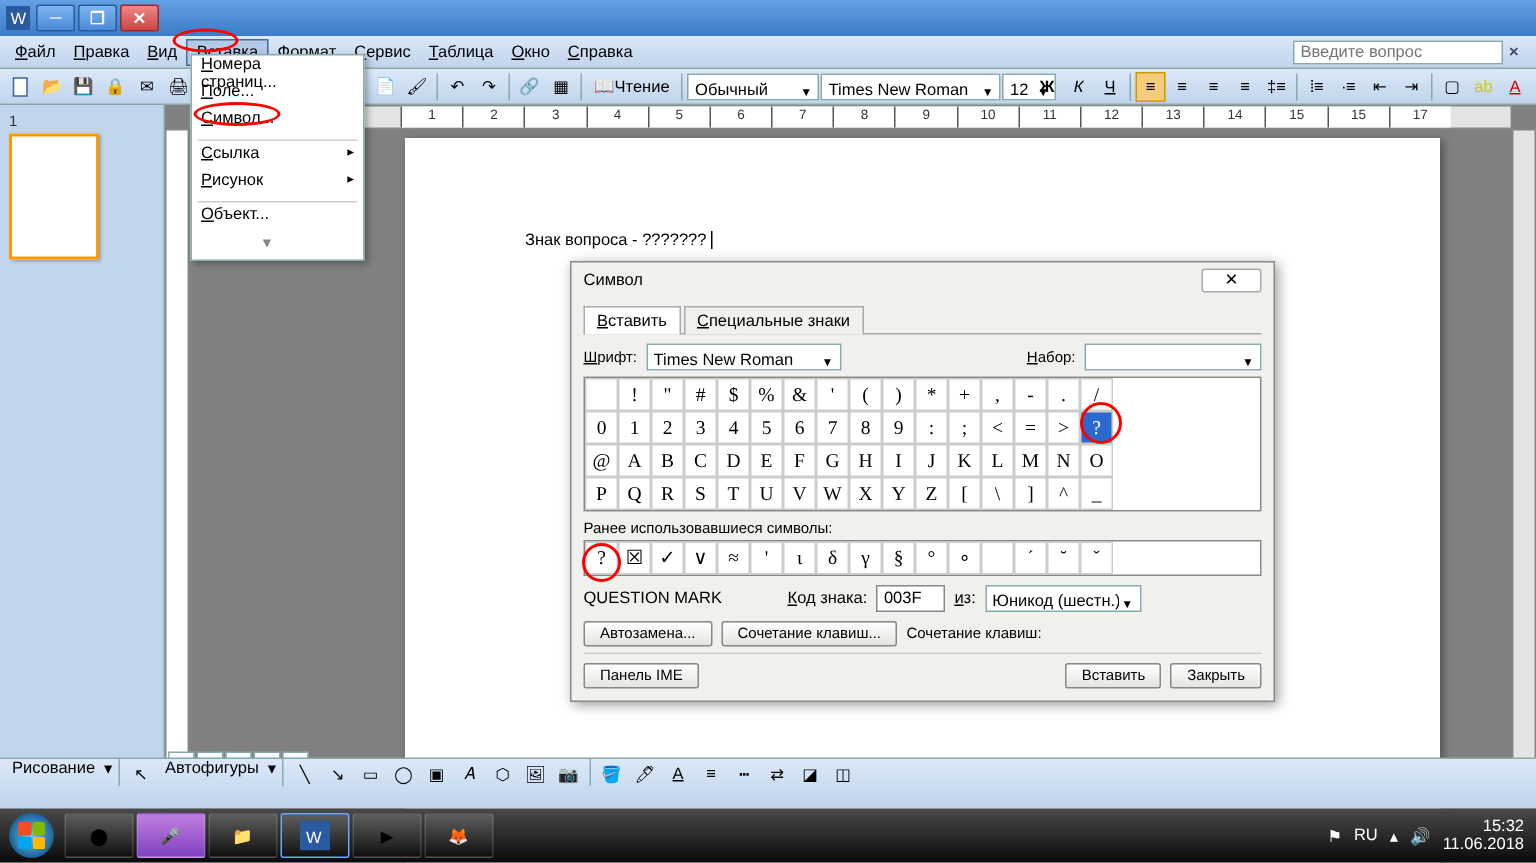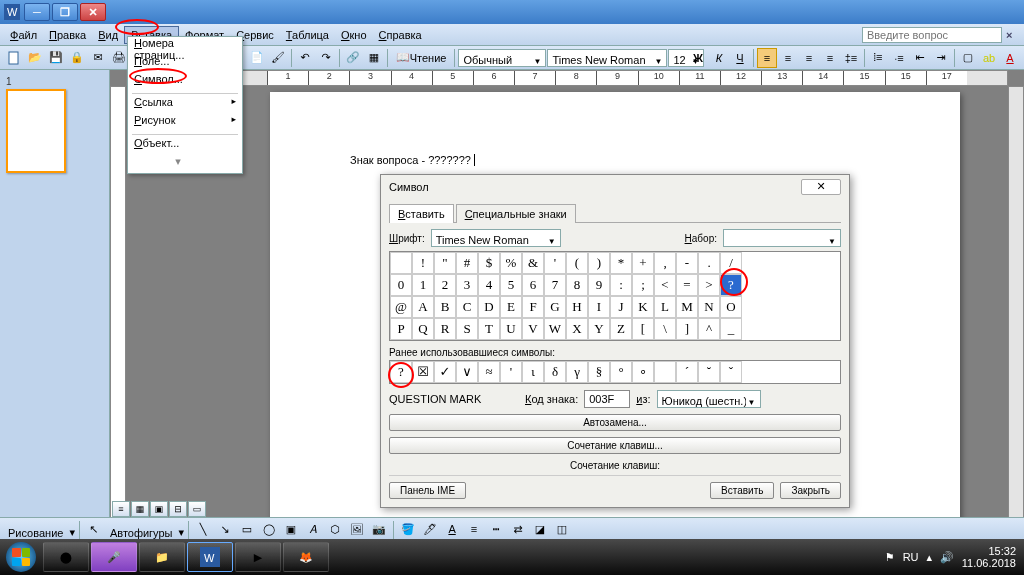--- a/index.html
+++ b/index.html
@@ -54,27 +54,27 @@
 .fontrow .lbl:first-letter { text-decoration:underline; }
 .grid { display:grid; grid-template-columns:repeat(16,22px); grid-auto-rows:22px; border:1px solid #888; background:#fff; }
 .cell { border:1px solid #ccc; display:flex; align-items:center; justify-content:center; font-family:"Times New Roman",serif; font-size:13px; }
 .cell.sel { background:#2a6ad0; color:#fff; }
 .sym-circle { position:absolute; border:2px solid red; border-radius:50%; pointer-events:none; z-index:25; }
 .recentlbl { font-size:10px; margin:6px 0 2px; }
 .namerow { display:flex; align-items:center; gap:6px; margin:6px 0; font-size:10px; }
 .namerow .nm { font-weight:normal; }
 .namerow .lbl:first-letter { text-decoration:underline; }
 .inp { background:#fff; border:1px solid #888; height:18px; padding:0 4px; }
-.btnrow { display:flex; gap:6px; margin:4px 0;flex-direction:column; }
+.btnrow { display:flex; gap:6px; margin:4px 0; }
 .dbtn { border:1px solid #888; background:linear-gradient(#fff,#e4e4e0); padding:2px 10px; font-size:10px; border-radius:2px; }
 .dfooter { display:flex; border-top:1px solid #ccc; padding-top:6px; margin-top:4px; }
 .dfooter .sp { flex:1; }
 .statusbar { position:absolute; left:0; right:0; bottom:0; height:18px; background:linear-gradient(#dbe8f8,#c0d4ec); display:flex; align-items:center; padding:0 8px; gap:10px; font-size:10px; border-top:1px solid #8aa; }
 .statusbar .grey { color:#888; }
-.drawbar { position:absolute; left:0; right:0; bottom:36px; height:22px; background:linear-gradient(#dbe8f8,#c0d4ec); display:flex; align-items:flex-end; padding:0 4px; gap:2px; border-top:1px solid #8aa; z-index:5; }
+.drawbar { position:absolute; left:0; right:0; bottom:36px; height:34px; background:linear-gradient(#dbe8f8,#c0d4ec); display:flex; align-items:flex-start; padding:0 4px; gap:2px; border-top:1px solid #8aa; z-index:5; }
 .pagebtns { position:absolute; left:112px; bottom:58px; display:flex; gap:1px; z-index:3; }
 .pbtn { width:18px; height:16px; background:linear-gradient(#fff,#d4e0f0); border:1px solid #8aa; font-size:9px; display:flex; align-items:center; justify-content:center; }
 .tb2-right { position:absolute; right:4px; display:flex; gap:1px; align-items:center; }
 .scrollv { position:absolute; right:0; top:16px; bottom:16px; width:16px; background:#e4e4e4; border:1px solid #888; }
 .taskbar2 { position:absolute; left:0; right:0; bottom:0; height:36px; background:linear-gradient(#4a4a4a,#0a0a0a); display:flex; align-items:center; z-index:50; }
 .startbtn { width:42px; height:36px; display:flex; align-items:center; justify-content:center; }
 .startbtn .orb { width:30px; height:30px; border-radius:50%; background:radial-gradient(#6cf,#036); display:grid; grid-template:1fr 1fr/1fr 1fr; gap:1px; padding:6px; }
 .startbtn .orb div { border-radius:1px; }
 .tbitem { width:46px; height:30px; margin:0 1px; background:linear-gradient(rgba(255,255,255,.15),rgba(0,0,0,.1)); border:1px solid rgba(255,255,255,.15); border-radius:2px; display:flex; align-items:center; justify-content:center; }
 .tray { margin-left:auto; display:flex; align-items:center; color:#fff; font-size:10px; padding:0 8px; gap:8px; }

